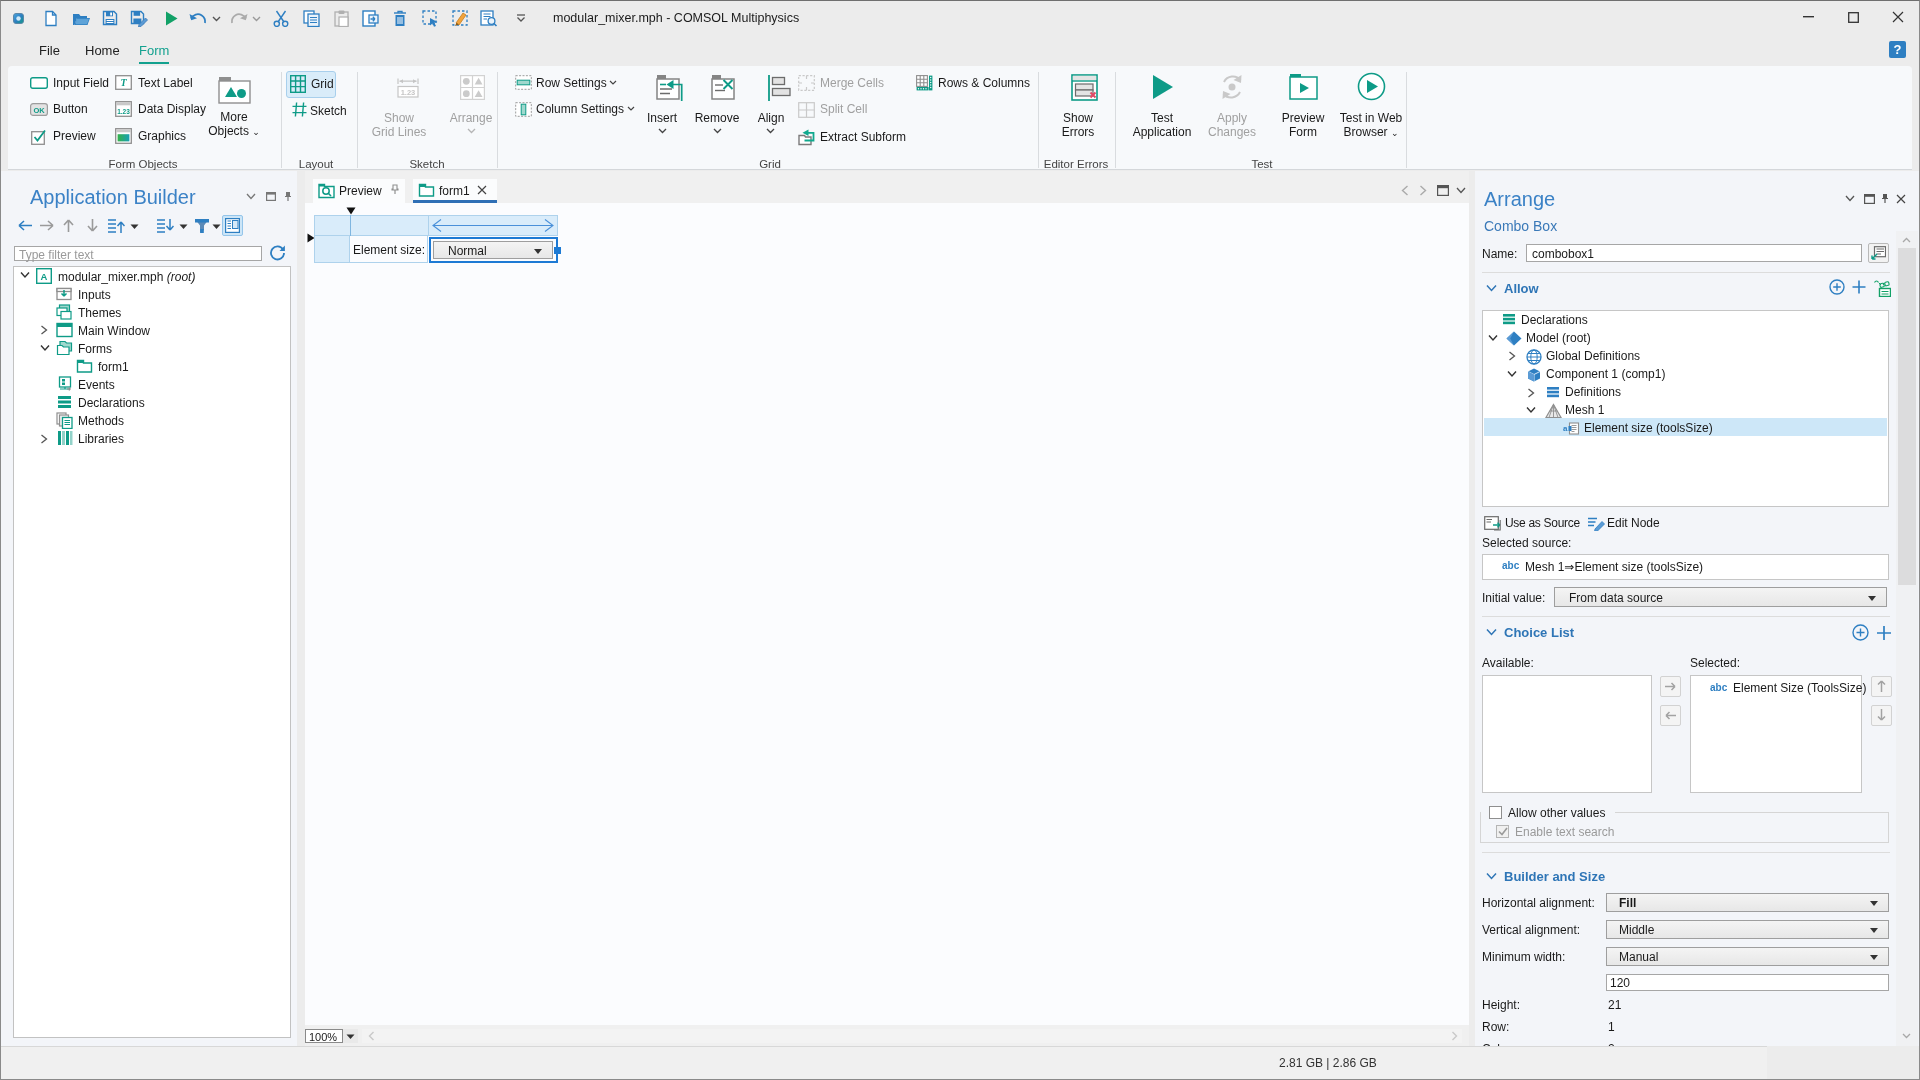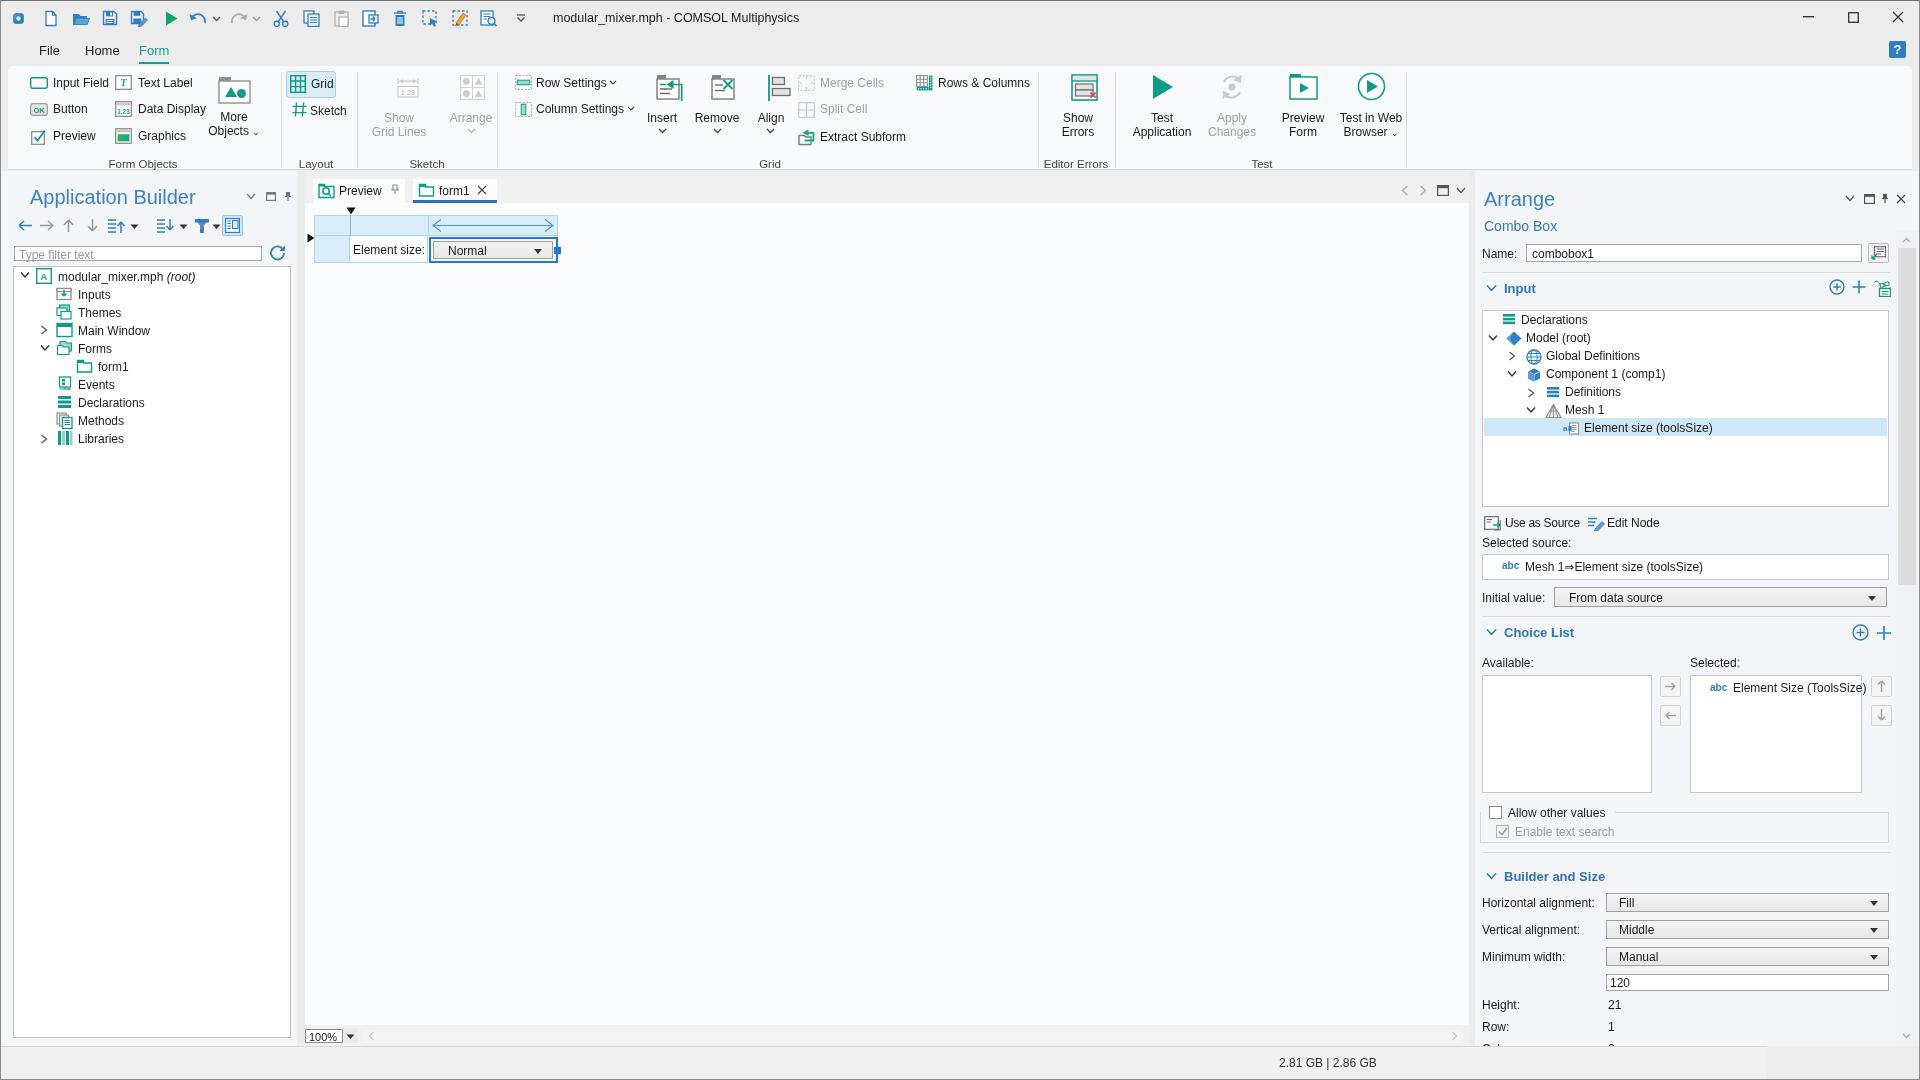--- a/index.html
+++ b/index.html
@@ -682,21 +682,21 @@
         <g stroke="#6a6a6a" stroke-width="1">
           <path d="M5.5 3 H13 M5.5 5.5 H13 M5.5 8 H10"></path>
         </g>
         <path d="M1 13 L6 8 M1 13 V9.5 M1 13 H4.5" stroke="#0e9b87" stroke-width="1.4" fill="none"></path>
       </svg>
     <div class="abs" style="left:7px; top:101px; width:408px; height:1px; background:#dcdcdc;"></div>
 
     <svg class="abs" style="left:11px; top:113px;" width="11" height="8" viewBox="0 0 11 8">
         <path d="M1 1.5 L5.5 6.5 L10 1.5" fill="none" stroke="#2e75b6" stroke-width="1.5"></path>
       </svg>
-    <div class="sechead" style="left:29px; top:110px;">Input</div>
+    <div class="sechead" style="left:29px; top:110px;">Allow</div>
     <svg class="abs" style="left:354px; top:108px;" width="16" height="16" viewBox="0 0 16 16">
         <circle cx="8" cy="8" r="7" fill="none" stroke="#2e7fc2" stroke-width="1.4"></circle>
         <path d="M8 4.2 V11.8 M4.2 8 H11.8" stroke="#2e7fc2" stroke-width="1.4"></path>
       </svg>
     <svg class="abs" style="left:377px; top:109px;" width="14" height="14" viewBox="0 0 14 14">
         <path d="M7 0.5 V13.5 M0.5 7 H13.5" stroke="#2e7fc2" stroke-width="1.6"></path>
       </svg>
     <svg class="abs" style="left:399px; top:108px;" width="17" height="18" viewBox="0 0 17 18">
         <rect x="5.5" y="9.5" width="11" height="8" fill="#fff" stroke="#12a167" stroke-width="1.4"></rect>
         <g stroke="#12a167" stroke-width="1.1">
@@ -845,21 +845,21 @@
       </svg>
     <div class="abs" style="left:40px; top:654px; font-size:12px; color:#9a9a9a;">Enable text search</div>
     <div class="abs" style="left:7px; top:681px; width:408px; height:1px; background:#dcdcdc;"></div>
 
     <svg class="abs" style="left:11px; top:701px;" width="11" height="8" viewBox="0 0 11 8">
         <path d="M1 1.5 L5.5 6.5 L10 1.5" fill="none" stroke="#2e75b6" stroke-width="1.5"></path>
       </svg>
     <div class="sechead" style="left:29px; top:698px;">Builder and Size</div>
     <div class="glab" style="left:7px; top:725px;">Horizontal alignment:</div>
     <div class="combo" style="left:131px; top:722px; width:283px; height:19px;">
-        <span class="ct" style="left:12px; top:2px;">Fill</span>
+        <span class="ct" style="left:12px; top:2px;font-weight:bold;">Fill</span>
         <span class="ca" style="top:7px; right:10px;"></span>
       </div>
     <div class="glab" style="left:7px; top:752px;">Vertical alignment:</div>
     <div class="combo" style="left:131px; top:749px; width:283px; height:19px;">
         <span class="ct" style="left:12px; top:2px;">Middle</span>
         <span class="ca" style="top:7px; right:10px;"></span>
       </div>
     <div class="glab" style="left:7px; top:779px;">Minimum width:</div>
     <div class="combo" style="left:131px; top:776px; width:283px; height:19px;">
         <span class="ct" style="left:12px; top:2px;">Manual</span>

